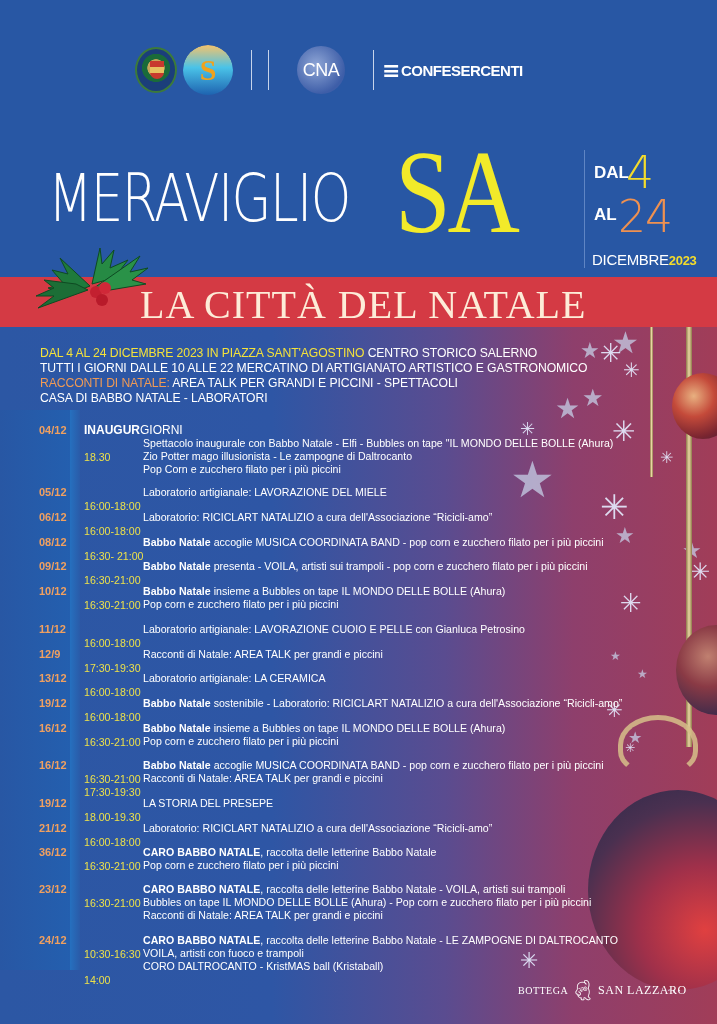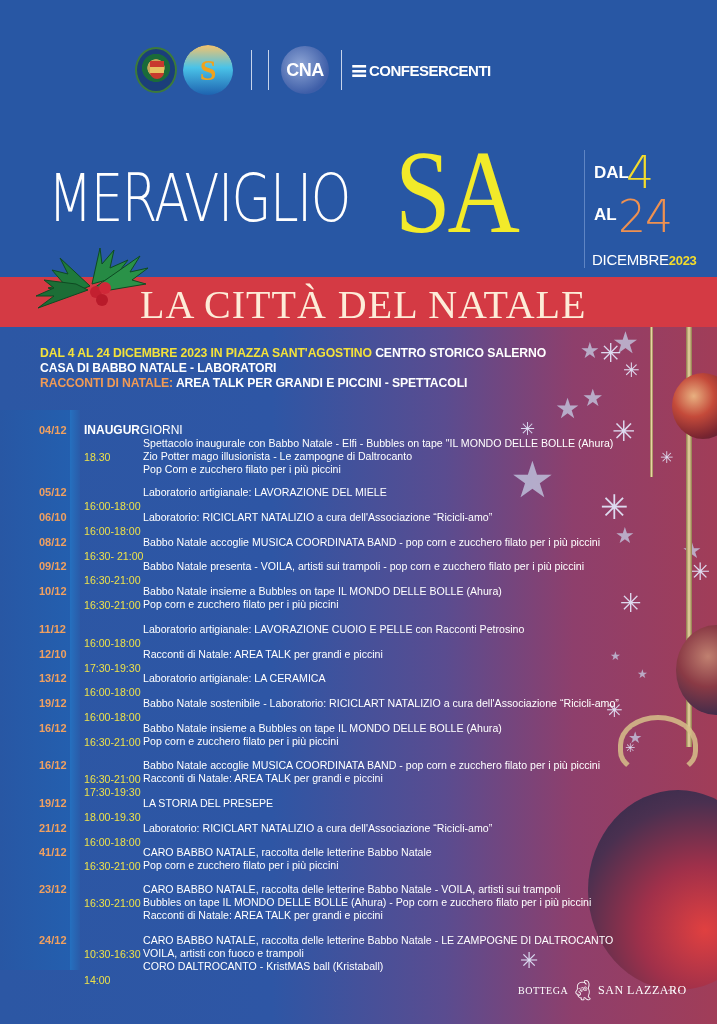--- a/index.html
+++ b/index.html
@@ -13,21 +13,21 @@
   .logo-comune .shield { position:absolute; left:13px; top:12px; width:14px; height:18px; background: linear-gradient(#c8392e 0 33%, #e8c060 33% 66%, #c8392e 66%); border-radius: 0 0 7px 7px; }
   .logo-s { width: 50px; height: 50px; border-radius: 50%; background: linear-gradient(#f5c36b 0%, #4ac3e8 45%, #1e63b0 100%); clip-path: inset(0 0 0 0 round 25px 25px 0 0); display:flex; align-items:center; justify-content:center; font-family: "Liberation Serif", serif; font-size: 30px; color: #f0a21c; font-weight: bold; margin-right: 10px; }
   .vsep { width: 1px; height: 40px; background: #c8d4ea; margin: 0 8px; }
   .camera { display: flex; flex-direction: column; justify-content: center; }
   .camera-top { display: flex; align-items: center; }
   .camera-icon { width: 28px; height: 28px; position: relative; margin-right: 8px; }
   .camera-icon span { position:absolute; width:9px; height:9px; border:2px solid #fff; border-radius:50%; }
   .camera-text { font-size: 10px; color: #fff; line-height: 11px; border-left: 1px solid #c8d4ea; padding-left: 8px; letter-spacing: 0.2px; }
   .camera-sub { font-size: 5.5px; color: #fff; margin-top: 5px; white-space: nowrap; }
   .camera-sub b { font-weight: bold; }
-  .logo-cna { width: 48px; height: 48px; border-radius: 50%; background: radial-gradient(circle at 40% 40%, #8fa6d6, #3e5ea8 70%); display:flex; align-items:center; justify-content:center; color:#fff; font-weight:bold; font-size: 18px; letter-spacing: -0.5px; margin: 0 4px; }
+  .logo-cna { width: 48px; height: 48px; border-radius: 50%; background: radial-gradient(circle at 40% 40%, #8fa6d6, #3e5ea8 70%); display:flex; align-items:center; justify-content:center; color:#fff; font-weight:normal; font-size: 18px; letter-spacing: -0.5px; margin: 0 20px; }
   .logo-conf { display:flex; align-items:center; color: #fff; font-weight: bold; font-size: 15px; letter-spacing: -0.5px; }
   .logo-conf .ee { font-size: 22px; margin-right: 1px; font-family: "DejaVu Sans", sans-serif; }
   .title-main-fill { position: absolute; left: 48px; top: 160px; font-size: 66px; font-family: "DejaVu Sans", sans-serif; font-weight: 200; color: #fff; letter-spacing: -2px; transform: scaleX(0.78); transform-origin: left top; }
   .title-sa { position: absolute; left: 395px; top: 134px; font-family: "Liberation Serif", serif; font-size: 118px; color: #f2ea2a; letter-spacing: -4px; line-height: 1; transform: scaleX(0.85); transform-origin: left top; }
   .date-sep { position: absolute; left: 584px; top: 150px; width: 1px; height: 118px; background: #5f85c4; }
   .date-block { position: absolute; left: 592px; top: 155px; width: 120px; }
   .dal { position: absolute; left: 2px; top: 8px; font-size: 17px; font-weight: bold; color: #fff; }
   .num4 { position: absolute; left: 34px; top: -8px; font-size: 44px; color: #f3dc2c; font-family: "DejaVu Sans", sans-serif; font-weight: 200; }
   .al { position: absolute; left: 2px; top: 50px; font-size: 17px; font-weight: bold; color: #fff; }
   .num24 { position: absolute; left: 26px; top: 36px; font-size: 44px; color: #ef9150; font-family: "DejaVu Sans", sans-serif; font-weight: 200; letter-spacing: -1px; }
@@ -51,31 +51,31 @@
 
   .ribbon-v { position: absolute; left: 686px; top: 327px; width: 6px; height: 420px; background: linear-gradient(90deg, #8e7a4a, #e9d5a2, #8e7a4a); }
   .ribbon-v2 { position: absolute; left: 650px; top: 327px; width: 3px; height: 150px; background: linear-gradient(90deg, #8e7a4a, #e9d5a2, #8e7a4a); }
   .ball { position: absolute; border-radius: 50%; }
   .ball1 { left: 672px; top: 373px; width: 62px; height: 66px; background: radial-gradient(circle at 35% 35%, #e8b080 0%, #c44a3a 35%, #7a2530 70%, #3a1f3a 100%); }
   .ball2 { left: 676px; top: 625px; width: 80px; height: 90px; background: radial-gradient(circle at 40% 35%, #c08070 0%, #8a3a45 40%, #3f2a4a 80%); }
   .ball3 { left: 588px; top: 790px; width: 180px; height: 200px; background: radial-gradient(circle at 65% 70%, #e04040 0%, #a0304a 35%, #4a3050 70%, #2a2a4a 100%); }
   .bow { position: absolute; left: 618px; top: 715px; width: 80px; height: 60px; border: 5px solid #d7c08a; border-radius: 50% 50% 40% 40%; border-bottom-color: transparent; opacity: 0.85; }
 
   
-  .intro { position: absolute; left: 40px; top: 346px; font-size: 12.2px; font-weight: bold; line-height: 15px; color: #fff; white-space: nowrap; letter-spacing: -0.1px; }
+  .intro { position: absolute; left: 40px; top: 346px; font-size: 12.2px; font-weight: normal; line-height: 15px; color: #fff; white-space: nowrap; letter-spacing: -0.1px; }
   .intro .y { color: #f4e23a; }
   .intro .o { color: #f09a55; }
 
   
   .schedule { position: absolute; left: 0; top: 0; }
   .row { position: absolute; left: 0; width: 717px; font-size: 10.6px; line-height: 13px; color: #fff; white-space: nowrap; }
   .row .date { position: absolute; left: 39px; top: 0; color: #f0a060; font-weight: bold; font-size: 11px; }
   .row .time { position: absolute; left: 84px; color: #ece04a; margin-top: 14px; }
   .row .desc { position: absolute; left: 143px; text-align: center; }
-  .row .desc b { font-weight: normal; }
+  .row .desc b { font-weight: bold; }
   .row .head { position: absolute; left: 84px; top: 0; font-weight: bold; font-size: 12px; }
   .row .head span { font-weight: normal; }
 
   
   .bottega { position: absolute; left: 518px; top: 978px; color: #fff; font-family: "Liberation Serif", serif; font-size: 10px; letter-spacing: 0.5px; white-space: nowrap; display:flex; align-items:center; }
   .bottega .fig { font-size: 20px; margin: 0 2px; font-family: "DejaVu Sans", sans-serif; }
   .bottega .big { font-size: 12px; }
 </style>
 </head>
 <body>
@@ -151,43 +151,44 @@
 </div>
 <div class="ribbon-v2"></div>
 <div class="ribbon-v"></div>
 <div class="ball ball1"></div>
 <div class="ball ball2"></div>
 <div class="bow"></div>
 <div class="ball ball3"></div>
 
 <div class="intro">
   <div><span class="y">DAL 4 AL 24 DICEMBRE 2023 IN PIAZZA SANT'AGOSTINO</span><span> CENTRO STORICO SALERNO</span></div>
+  <div>TUTTI I GIORNI DALLE 10 ALLE 22 MERCATINO DI ARTIGIANATO ARTISTICO E GASTRONOMICO</div>
+  <div><span class="o">RACCONTI DI NATALE:</span><span> AREA TALK PER GRANDI E PICCINI - SPETTACOLI</span></div>
   <div>CASA DI BABBO NATALE - LABORATORI</div>
-  <div><span class="o">RACCONTI DI NATALE:</span><span> AREA TALK PER GRANDI E PICCINI - SPETTACOLI</span></div>
 </div>
 
 <div class="schedule">
 
   <div class="row" style="top:424px;">
     <span class="date">04/12</span>
     <span class="head"><b>INAUGUR</b><span>GIORNI</span></span>
     <span class="time" style="top:13px">18.30</span>
     <span class="desc" style="top:13px">Spettacolo inaugurale con Babbo Natale - Elfi - Bubbles on tape "IL MONDO DELLE BOLLE (Ahura)</span>
     <span class="desc" style="top:26px">Zio Potter mago illusionista - Le zampogne di Daltrocanto</span>
     <span class="desc" style="top:39px">Pop Corn e zucchero filato per i più piccini</span>
   </div>
 
   <div class="row" style="top:486px;">
     <span class="date">05/12</span>
     <span class="time" style="top:0">16:00-18:00</span>
     <span class="desc" style="top:0">Laboratorio artigianale: LAVORAZIONE DEL MIELE</span>
   </div>
 
   <div class="row" style="top:511px;">
-    <span class="date">06/10</span>
+    <span class="date">06/12</span>
     <span class="time" style="top:0">16:00-18:00</span>
     <span class="desc" style="top:0">Laboratorio: RICICLART NATALIZIO a cura dell'Associazione “Ricicli-amo”</span>
   </div>
 
   <div class="row" style="top:536px;">
     <span class="date">08/12</span>
     <span class="time" style="top:0">16:30- 21:00</span>
     <span class="desc" style="top:0"><b>Babbo Natale</b><span> accoglie MUSICA COORDINATA BAND - pop corn e  zucchero filato per i più piccini</span></span>
   </div>
 
@@ -200,25 +201,25 @@
   <div class="row" style="top:585px;">
     <span class="date">10/12</span>
     <span class="time" style="top:0">16:30-21:00</span>
     <span class="desc" style="top:0"><b>Babbo Natale</b><span> insieme a Bubbles on tape IL MONDO DELLE BOLLE (Ahura)</span></span>
     <span class="desc" style="top:13px">Pop corn e zucchero filato per i più piccini</span>
   </div>
 
   <div class="row" style="top:623px;">
     <span class="date">11/12</span>
     <span class="time" style="top:0">16:00-18:00</span>
-    <span class="desc" style="top:0">Laboratorio artigianale: LAVORAZIONE CUOIO E PELLE con Racconti Petrosino</span>
+    <span class="desc" style="top:0">Laboratorio artigianale: LAVORAZIONE CUOIO E PELLE con Gianluca Petrosino</span>
   </div>
 
   <div class="row" style="top:648px;">
-    <span class="date">12/10</span>
+    <span class="date">12/9</span>
     <span class="time" style="top:0">17:30-19:30</span>
     <span class="desc" style="top:0">Racconti di Natale: AREA TALK per grandi e piccini</span>
   </div>
 
   <div class="row" style="top:672px;">
     <span class="date">13/12</span>
     <span class="time" style="top:0">16:00-18:00</span>
     <span class="desc" style="top:0">Laboratorio artigianale: LA CERAMICA</span>
   </div>
 
@@ -249,21 +250,21 @@
     <span class="desc" style="top:0">LA STORIA DEL PRESEPE</span>
   </div>
 
   <div class="row" style="top:822px;">
     <span class="date">21/12</span>
     <span class="time" style="top:0">16:00-18:00</span>
     <span class="desc" style="top:0">Laboratorio: RICICLART NATALIZIO a cura dell'Associazione “Ricicli-amo”</span>
   </div>
 
   <div class="row" style="top:846px;">
-    <span class="date">41/12</span>
+    <span class="date">36/12</span>
     <span class="time" style="top:0">16:30-21:00</span>
     <span class="desc" style="top:0"><b>CARO BABBO NATALE</b><span>, raccolta delle letterine Babbo Natale</span></span>
     <span class="desc" style="top:13px">Pop corn e zucchero filato per i più piccini</span>
   </div>
 
   <div class="row" style="top:883px;">
     <span class="date">23/12</span>
     <span class="time" style="top:0">16:30-21:00</span>
     <span class="desc" style="top:0"><b>CARO BABBO NATALE</b><span>, raccolta delle letterine Babbo Natale - VOILA, artisti sui trampoli</span></span>
     <span class="desc" style="top:13px">Bubbles on tape IL MONDO DELLE BOLLE (Ahura) - Pop corn e zucchero filato per i più piccini</span>

